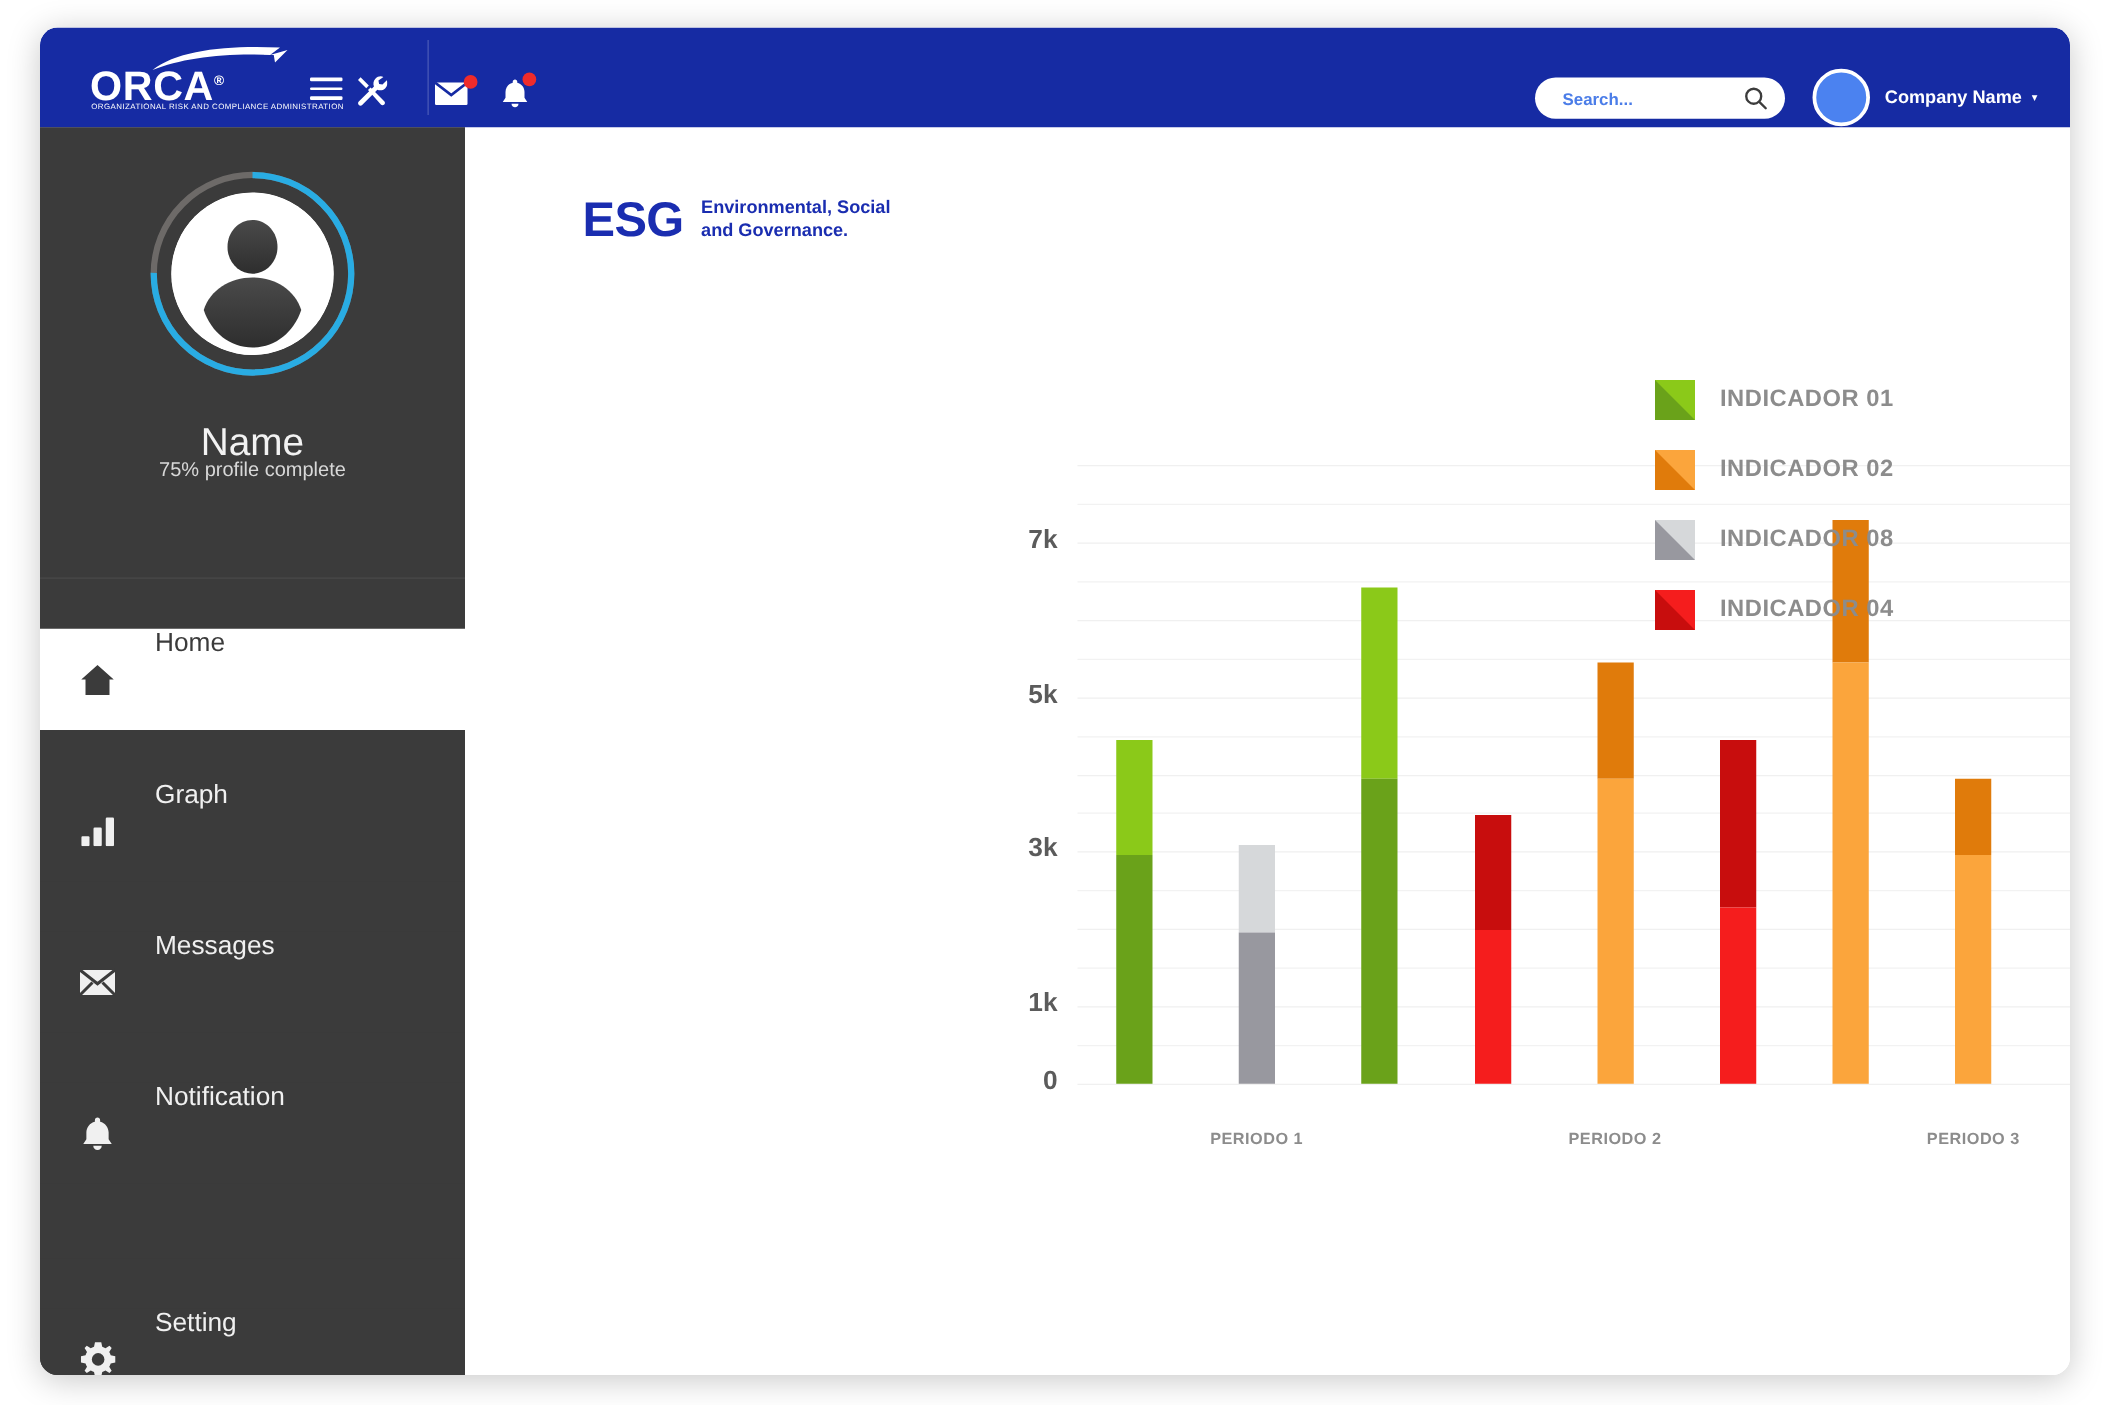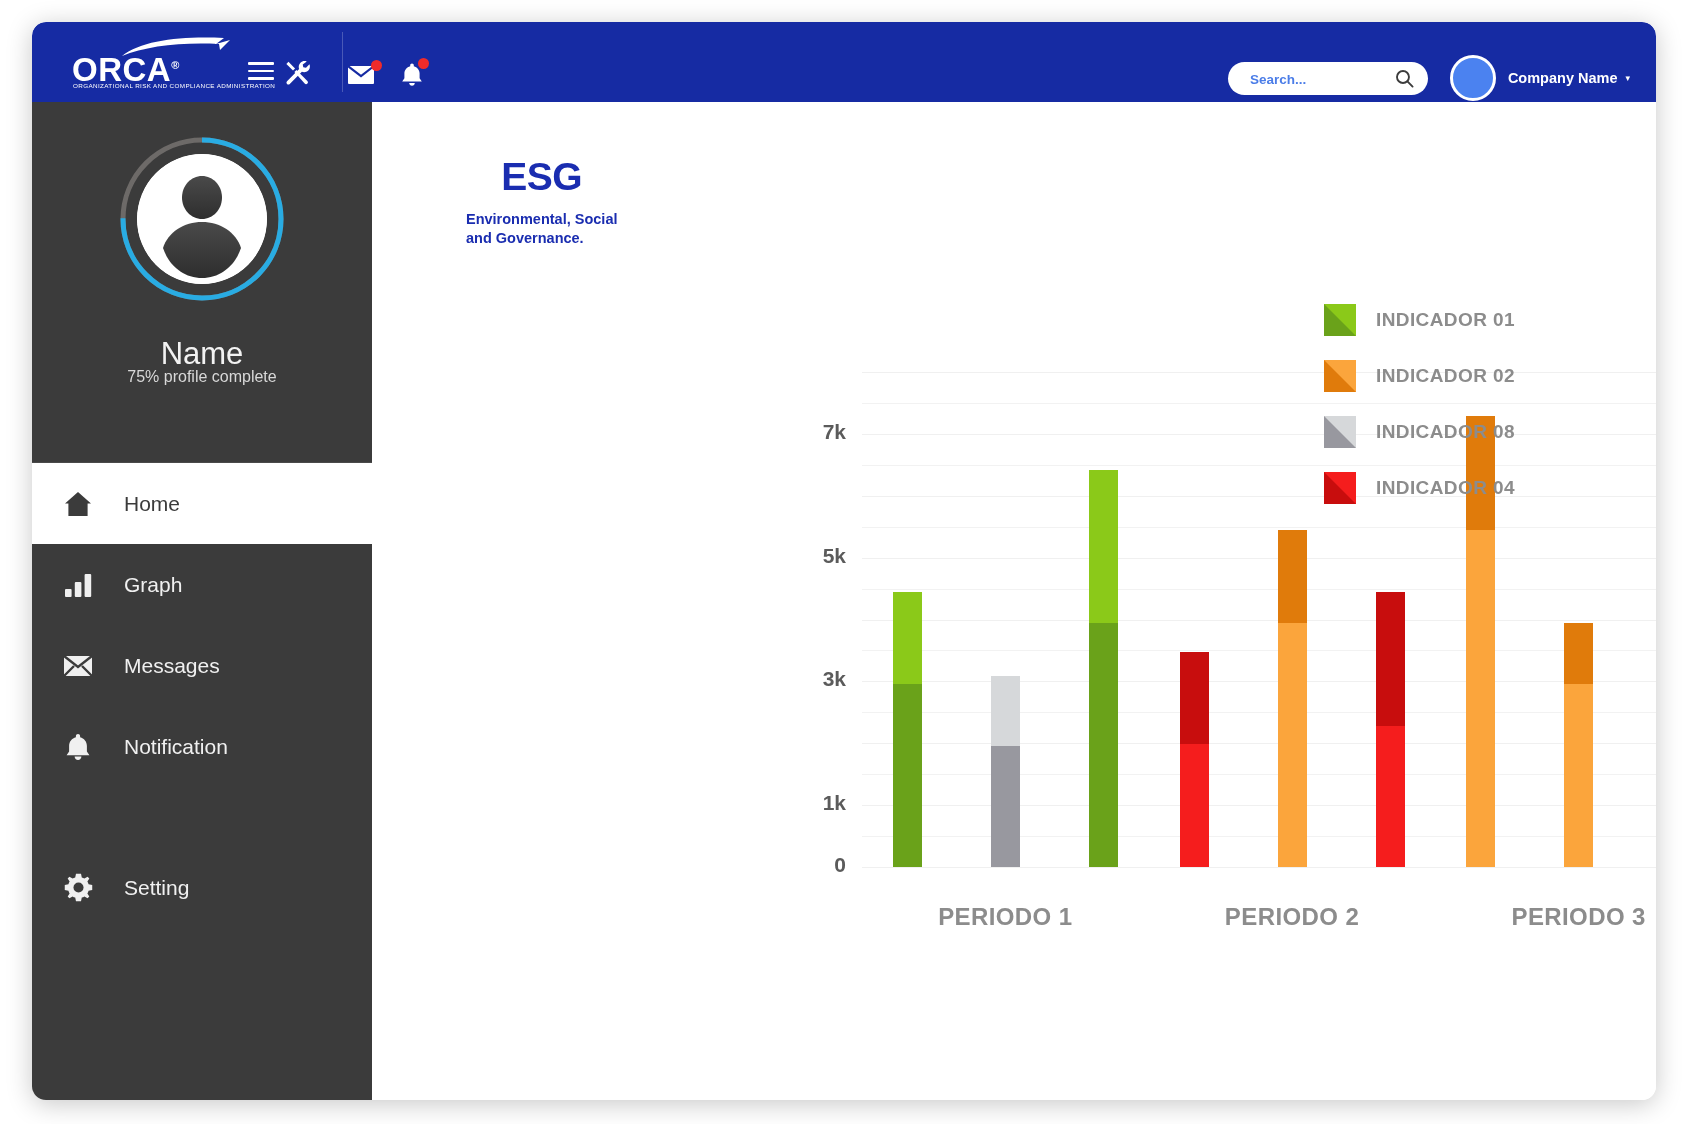--- a/index.html
+++ b/index.html
@@ -211,24 +211,24 @@
 
   .sb-menu {
     position: absolute;
     left: 0; top: 361px;
     width: 340px;
   }
   .sb-item {
     position: relative;
     height: 81px;
     display: flex;
-    align-items: center;
     cursor: pointer;
     color: #f0f0f0;
     background: #3b3b3b;
+    margin-top: 40px;
   }
   .sb-item.active {
     background: #ffffff;
     color: #3b3b3b;
   }
   .sb-item .sb-ico {
     width: 92px;
     display: flex;
     justify-content: center;
     align-items: center;
@@ -252,23 +252,21 @@
     left: 340px; top: 80px;
     width: 1284px;
     height: 998px;
     background: #ffffff;
   }
 
   .esg {
     position: absolute;
     left: 94px; top: 55px;
     display: flex;
-    align-items: center;
     gap: 14px;
-    flex-direction: column;
   }
   .esg-mark {
     font-size: 39px;
     font-weight: 800;
     color: #1a2db0;
     letter-spacing: -0.5px;
     line-height: 1;
   }
   .esg-sub {
     font-size: 14.5px;
@@ -314,21 +312,21 @@
     width: 29px;
   }
   .bar .seg {
     position: absolute;
     left: 0;
     width: 29px;
   }
 
   .xlabel {
     position: absolute;
-    font-size: 24px;
+    font-size: 13px;
     font-weight: 700;
     color: #8c8c8c;
     letter-spacing: 0.4px;
     text-align: center;
     white-space: nowrap;
   }
 
   
   .legend {
     position: absolute;

